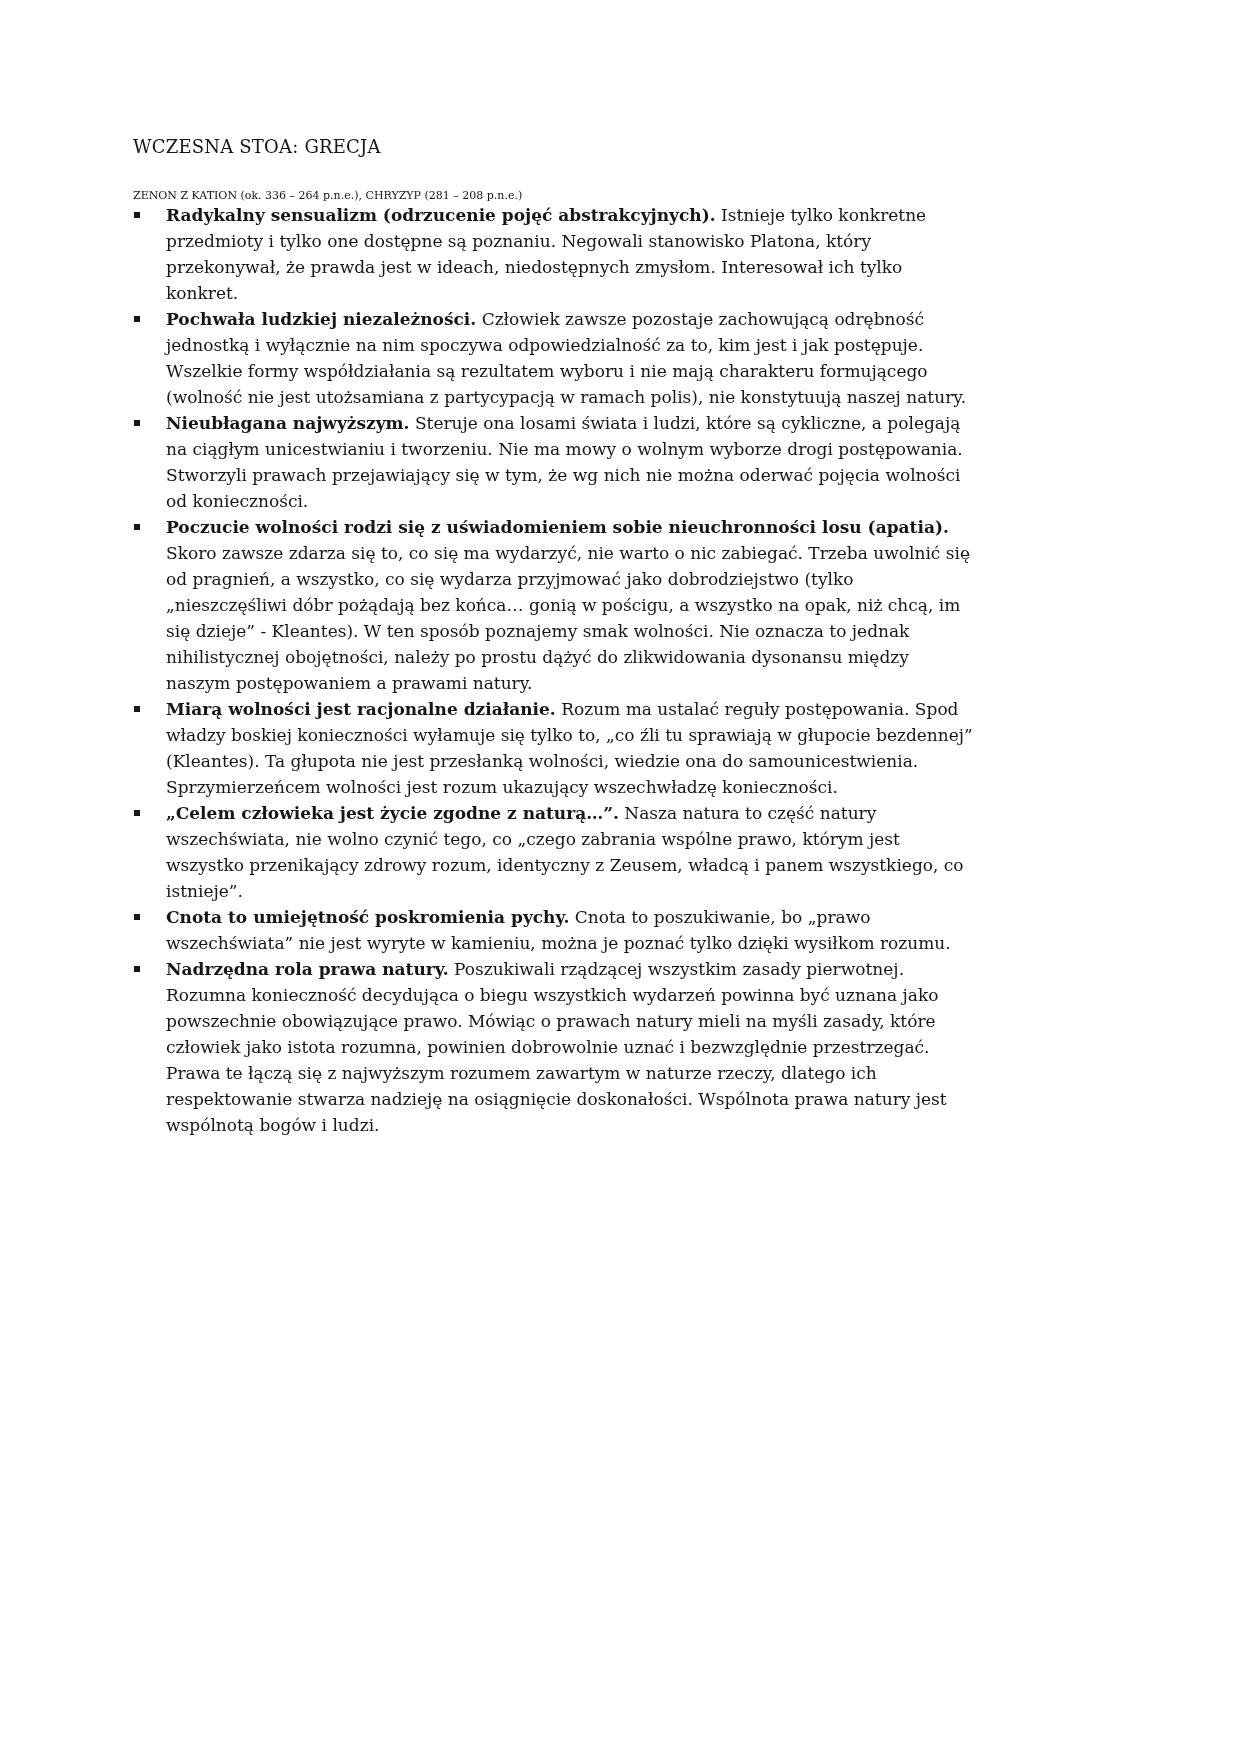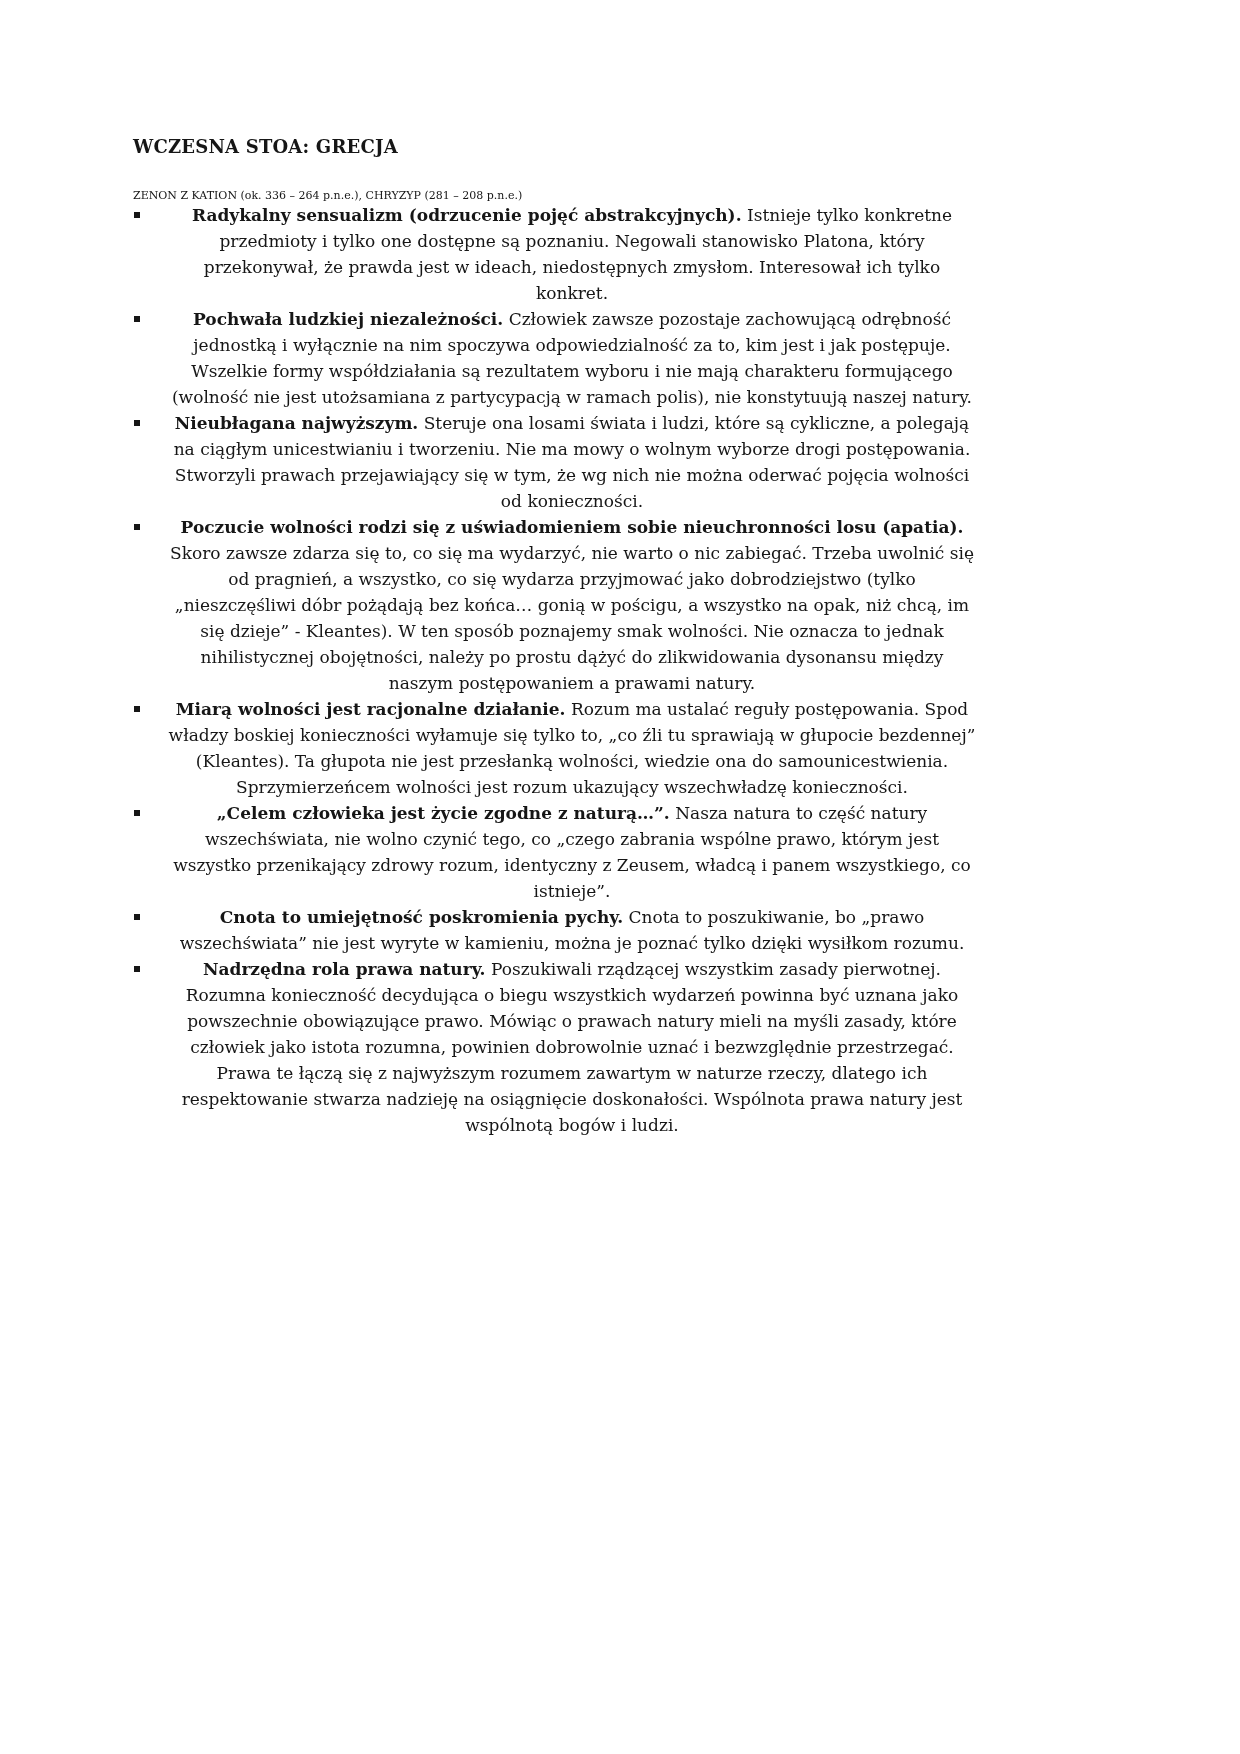--- a/index.html
+++ b/index.html
@@ -15,37 +15,37 @@
     width: 1240px;
     min-height: 1754px;
     background: #ffffff;
     padding: 136px 0 60px 133px;
   }
   .content {
     width: 845px;
   }
   .doc-title {
     font-size: 18px;
-    font-weight: bold;
+    font-weight: normal;
     letter-spacing: 0.2px;
     margin-bottom: 32px;
   }
   .doc-subtitle {
     font-size: 11px;
     font-weight: normal;
   }
   ul.bullets {
     list-style: none;
   }
   ul.bullets li {
     position: relative;
     padding-left: 33px;
     font-size: 17px;
     line-height: 26px;
-    text-align: center;
+    text-align: left;
   }
   ul.bullets li .marker {
     position: absolute;
     left: 1px;
     top: 10px;
     width: 6px;
     height: 6px;
     background: #161616;
     display: inline-block;
   }

